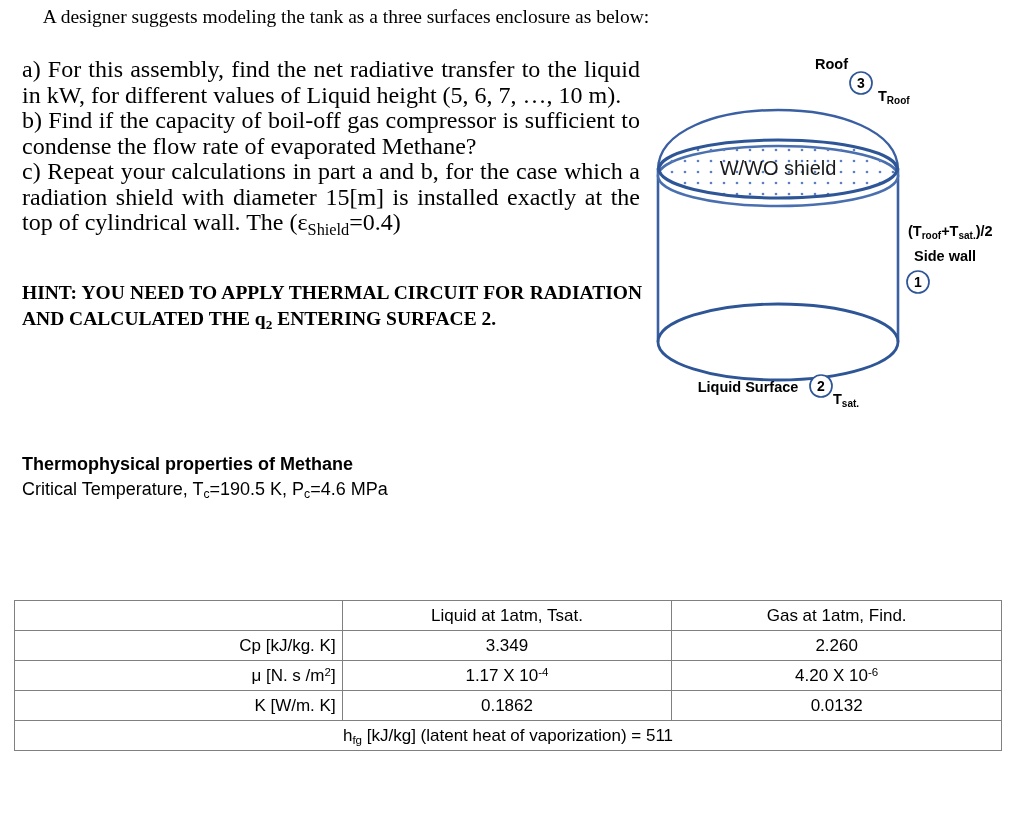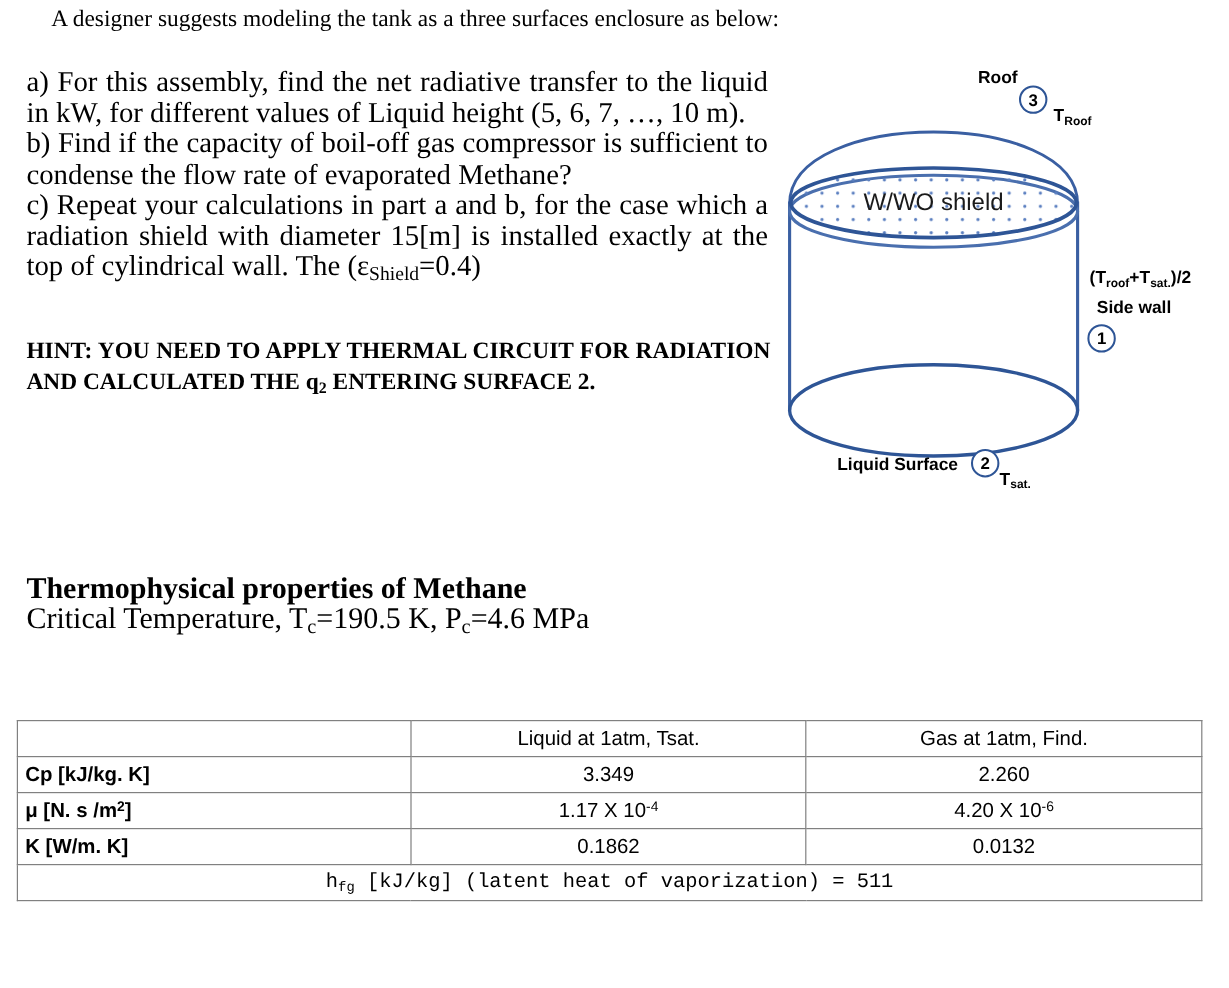--- a/index.html
+++ b/index.html
@@ -58,24 +58,23 @@
     font-family: "Liberation Serif", serif;
   }
   #hint-block .hint-para { margin: 0; }
 
   
   #properties-block {
     position: absolute;
     left: 22px;
     top: 452px;
     width: 560px;
-    font-size: 25px;
+    font-size: 18px;
     line-height: 25px;
-    font-family: Liberation Serif, serif;
-    margin-top: 26px;
+    font-family: Liberation Sans, sans-serif;
   }
   #properties-title {
     font-weight: bold;
     display: block;
   }
   .prop-line { display: block; }
 
   sub { font-size: 0.68em; line-height: 0; vertical-align: -0.28em; }
   sup { font-size: 0.68em; line-height: 0; vertical-align: 0.45em; }
 
@@ -99,24 +98,24 @@
     font-family: "Liberation Sans", sans-serif;
     font-size: 17px;
     color: #000000;
   }
   #props-table td, #props-table th {
     border: 1px solid #808080;
     padding: 3px 6px;
     height: 23px;
     font-weight: normal;
   }
-  #props-table .col-label { width: 329px; text-align: left; font-weight: bold; }
+  #props-table .col-label { width: 329px; text-align: right; }
   #props-table .col-val   { width: 331px; text-align: center; }
   #props-table .empty-corner { border: 1px solid #808080; }
-  #props-table .footer-cell { text-align: center; font-family: Liberation Mono, monospace; }
+  #props-table .footer-cell { text-align: center; }
   #props-table tr { }
 </style>
 </head>
 <body>
 
 <div id="intro-line">
   <span>A designer suggests modeling the tank as a three surfaces enclosure as below:</span>
 </div>
 
 <div id="question-block">

